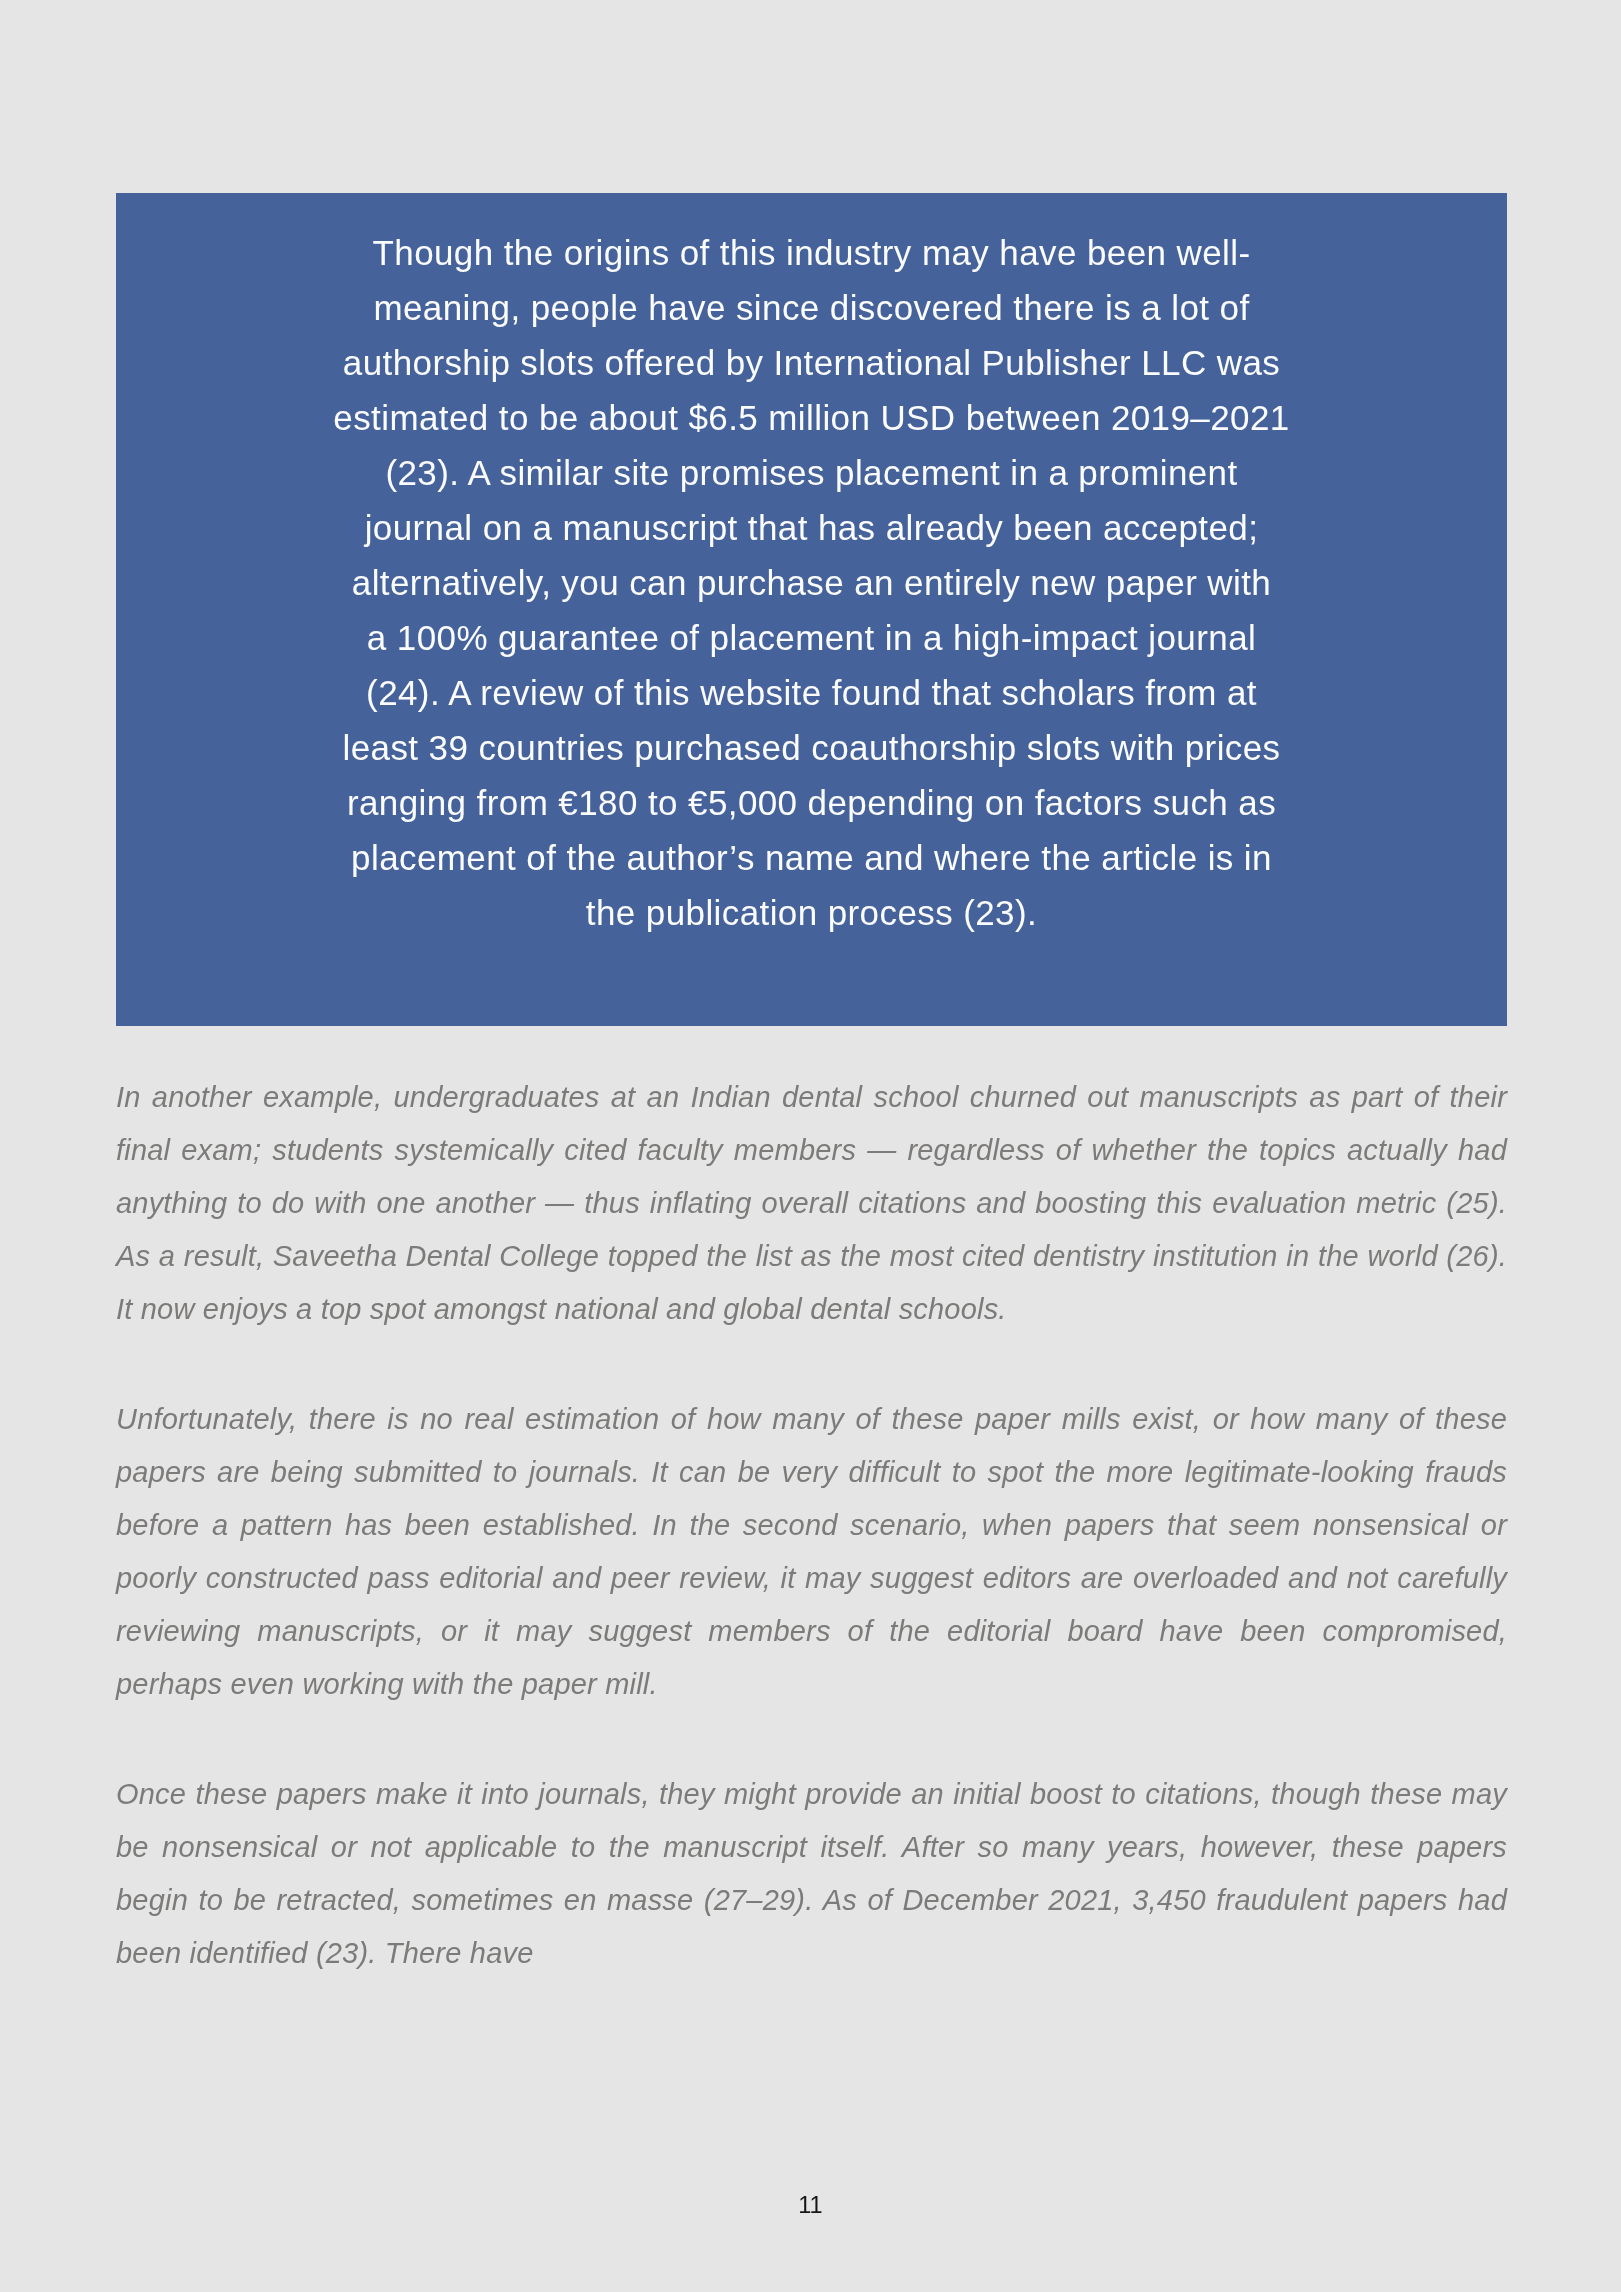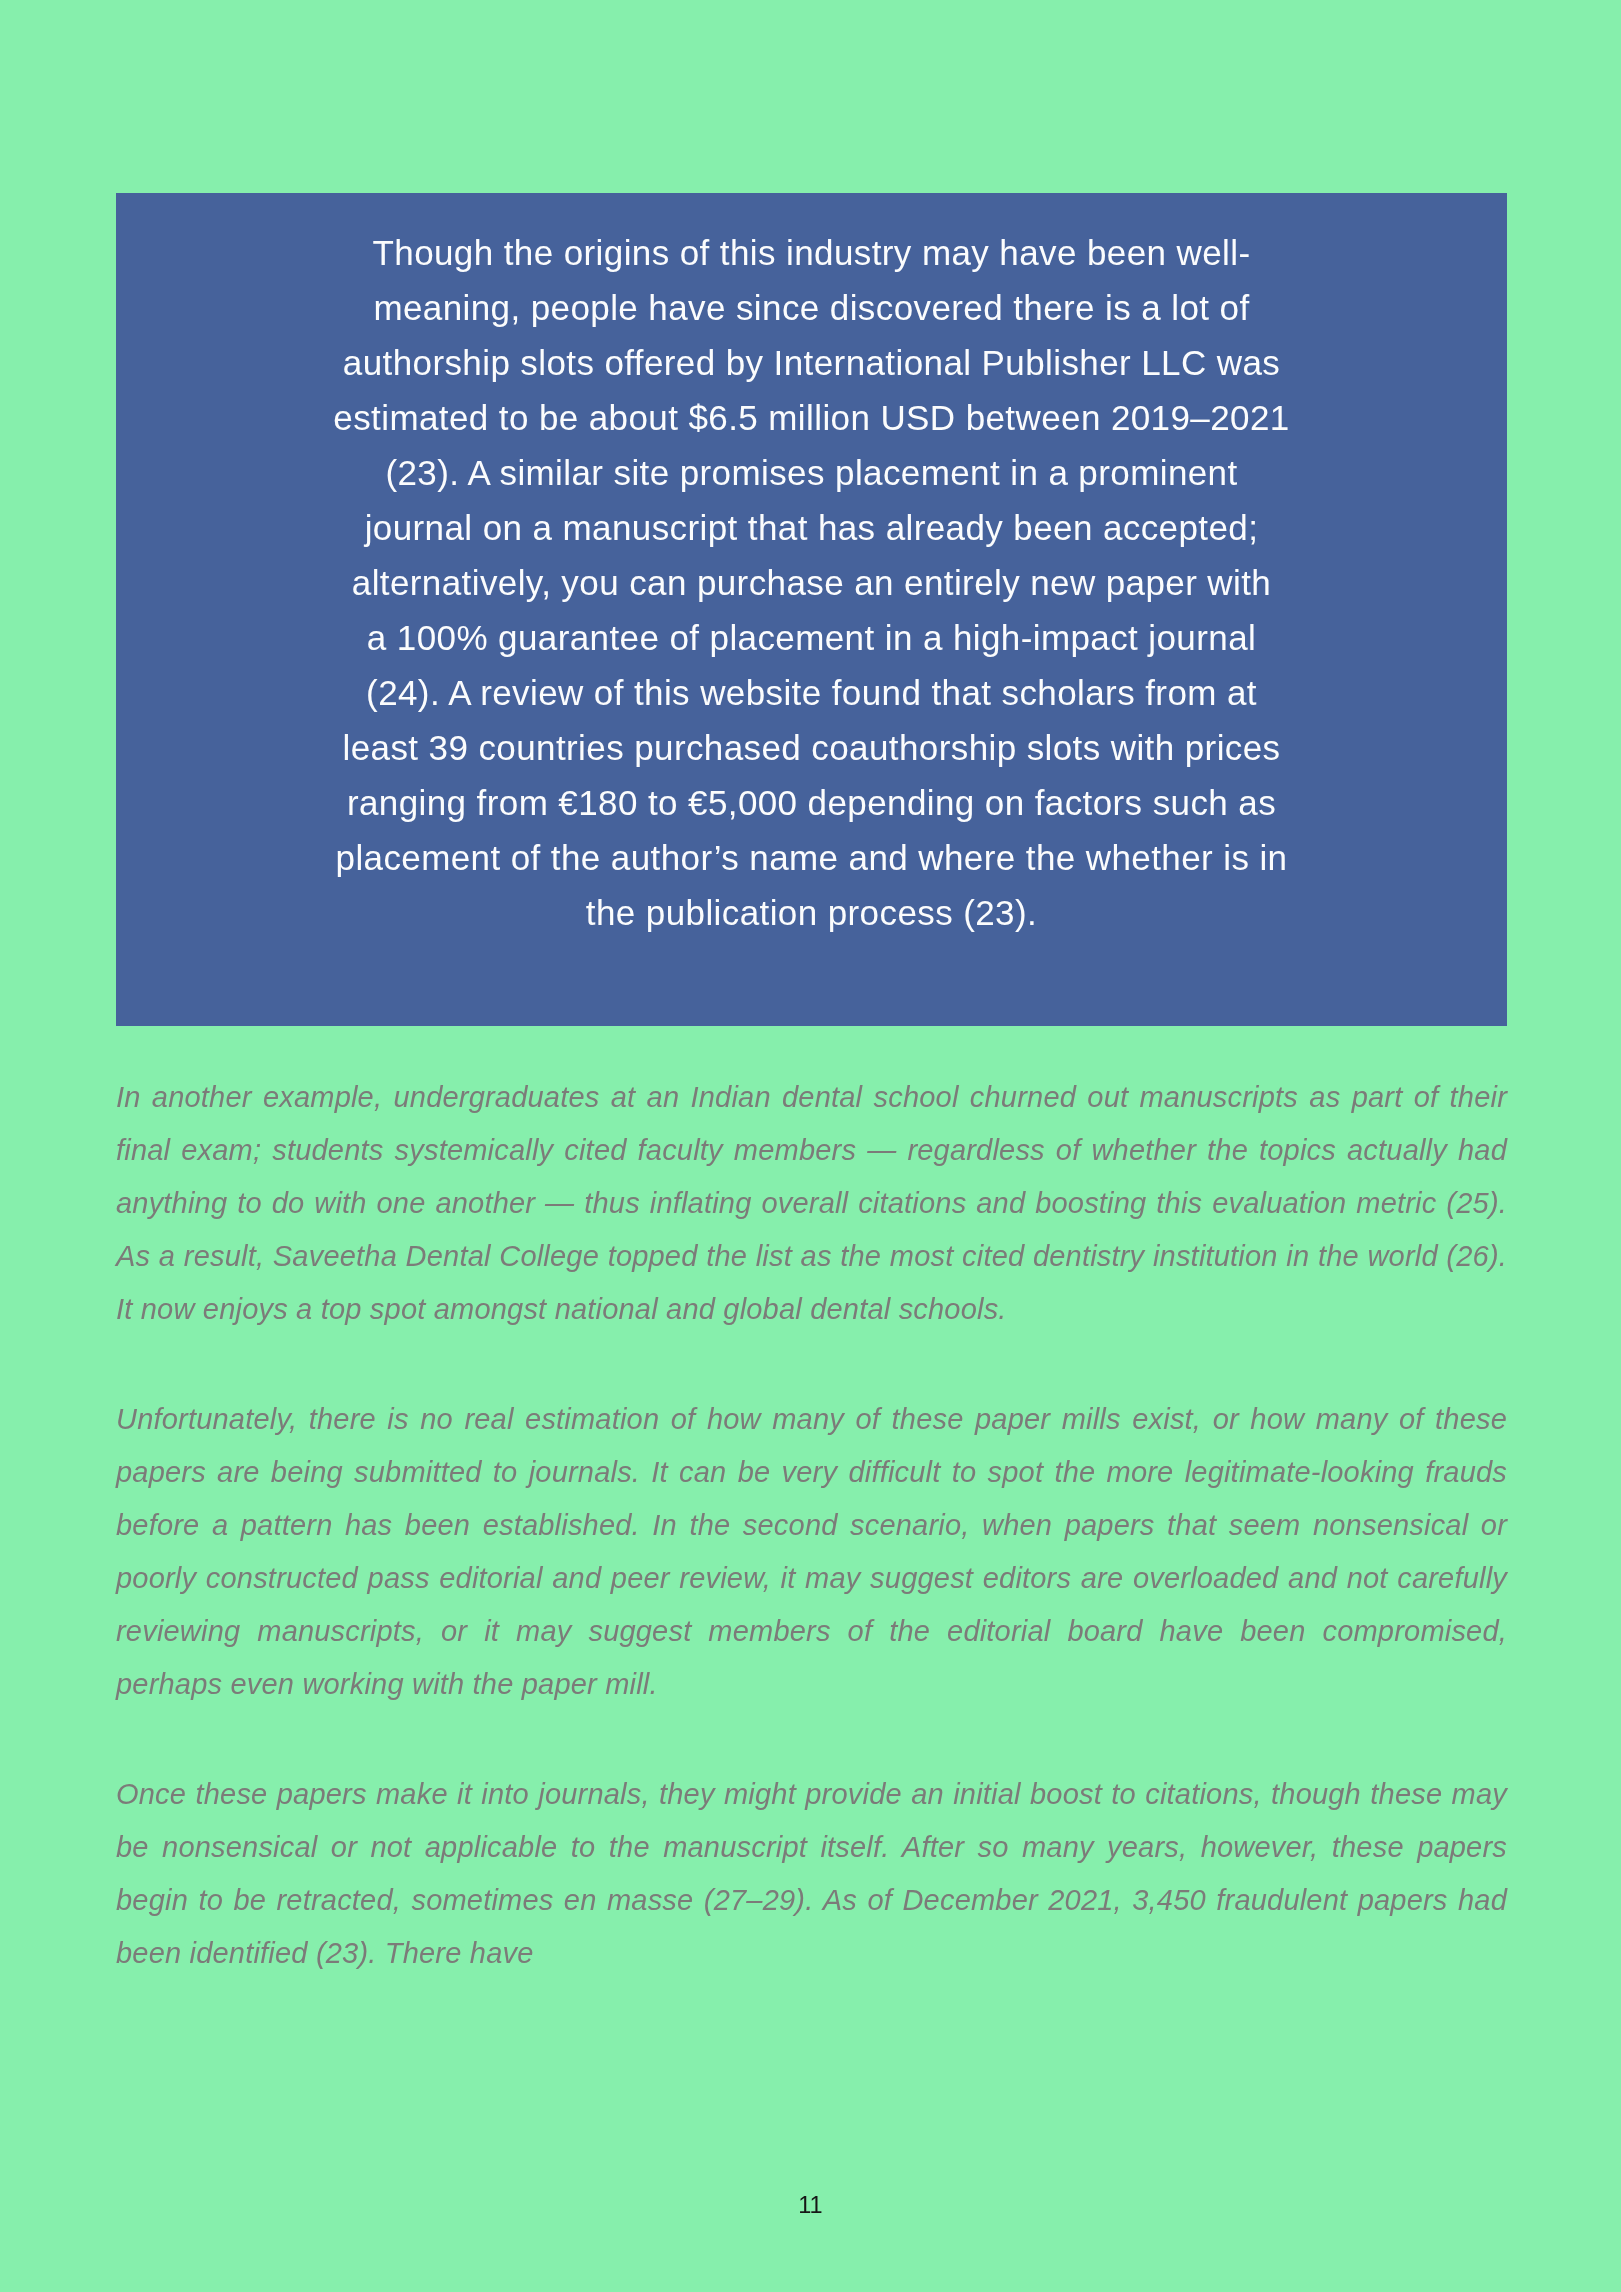--- a/index.html
+++ b/index.html
@@ -4,21 +4,21 @@
 <style>
   html, body {
     margin: 0;
     padding: 0;
     background: #ffffff;
   }
   .page {
     position: relative;
     width: 1621px;
     height: 2293px;
-    background: #86efac;
+    background: #e5e5e5;
     font-family: "Liberation Sans", sans-serif;
     overflow: hidden;
   }
   .callout {
     position: absolute;
     left: 116px;
     top: 193px;
     width: 1391px;
     height: 833px;
     box-sizing: border-box;
@@ -72,21 +72,21 @@
     <div class="callout-line">meaning, people have since discovered there is a lot of</div>
     <div class="callout-line">authorship slots offered by International Publisher LLC was</div>
     <div class="callout-line">estimated to be about $6.5 million USD between 2019–2021</div>
     <div class="callout-line">(23). A similar site promises placement in a prominent</div>
     <div class="callout-line">journal on a manuscript that has already been accepted;</div>
     <div class="callout-line">alternatively, you can purchase an entirely new paper with</div>
     <div class="callout-line">a 100% guarantee of placement in a high-impact journal</div>
     <div class="callout-line">(24). A review of this website found that scholars from at</div>
     <div class="callout-line">least 39 countries purchased coauthorship slots with prices</div>
     <div class="callout-line">ranging from €180 to €5,000 depending on factors such as</div>
-    <div class="callout-line">placement of the author’s name and where the whether is in</div>
+    <div class="callout-line">placement of the author’s name and where the article is in</div>
     <div class="callout-line">the publication process (23).</div>
   </section>
 
   <div class="body-text">
     <p>In another example, undergraduates at an Indian dental school churned out manuscripts as part of their final exam; students systemically cited faculty members — regardless of whether the topics actually had anything to do with one another — thus inflating overall citations and boosting this evaluation metric (25). As a result, Saveetha Dental College topped the list as the most cited dentistry institution in the world (26). It now enjoys a top spot amongst national and global dental schools.</p>
     <p>Unfortunately, there is no real estimation of how many of these paper mills exist, or how many of these papers are being submitted to journals. It can be very difficult to spot the more legitimate-looking frauds before a pattern has been established. In the second scenario, when papers that seem nonsensical or poorly constructed pass editorial and peer review, it may suggest editors are overloaded and not carefully reviewing manuscripts, or it may suggest members of the editorial board have been compromised, perhaps even working with the paper mill.</p>
     <p>Once these papers make it into journals, they might provide an initial boost to citations, though these may be nonsensical or not applicable to the manuscript itself. After so many years, however, these papers begin to be retracted, sometimes en masse (27–29). As of December 2021, 3,450 fraudulent papers had been identified (23). There have</p>
   </div>
 
   <div class="page-footer">

